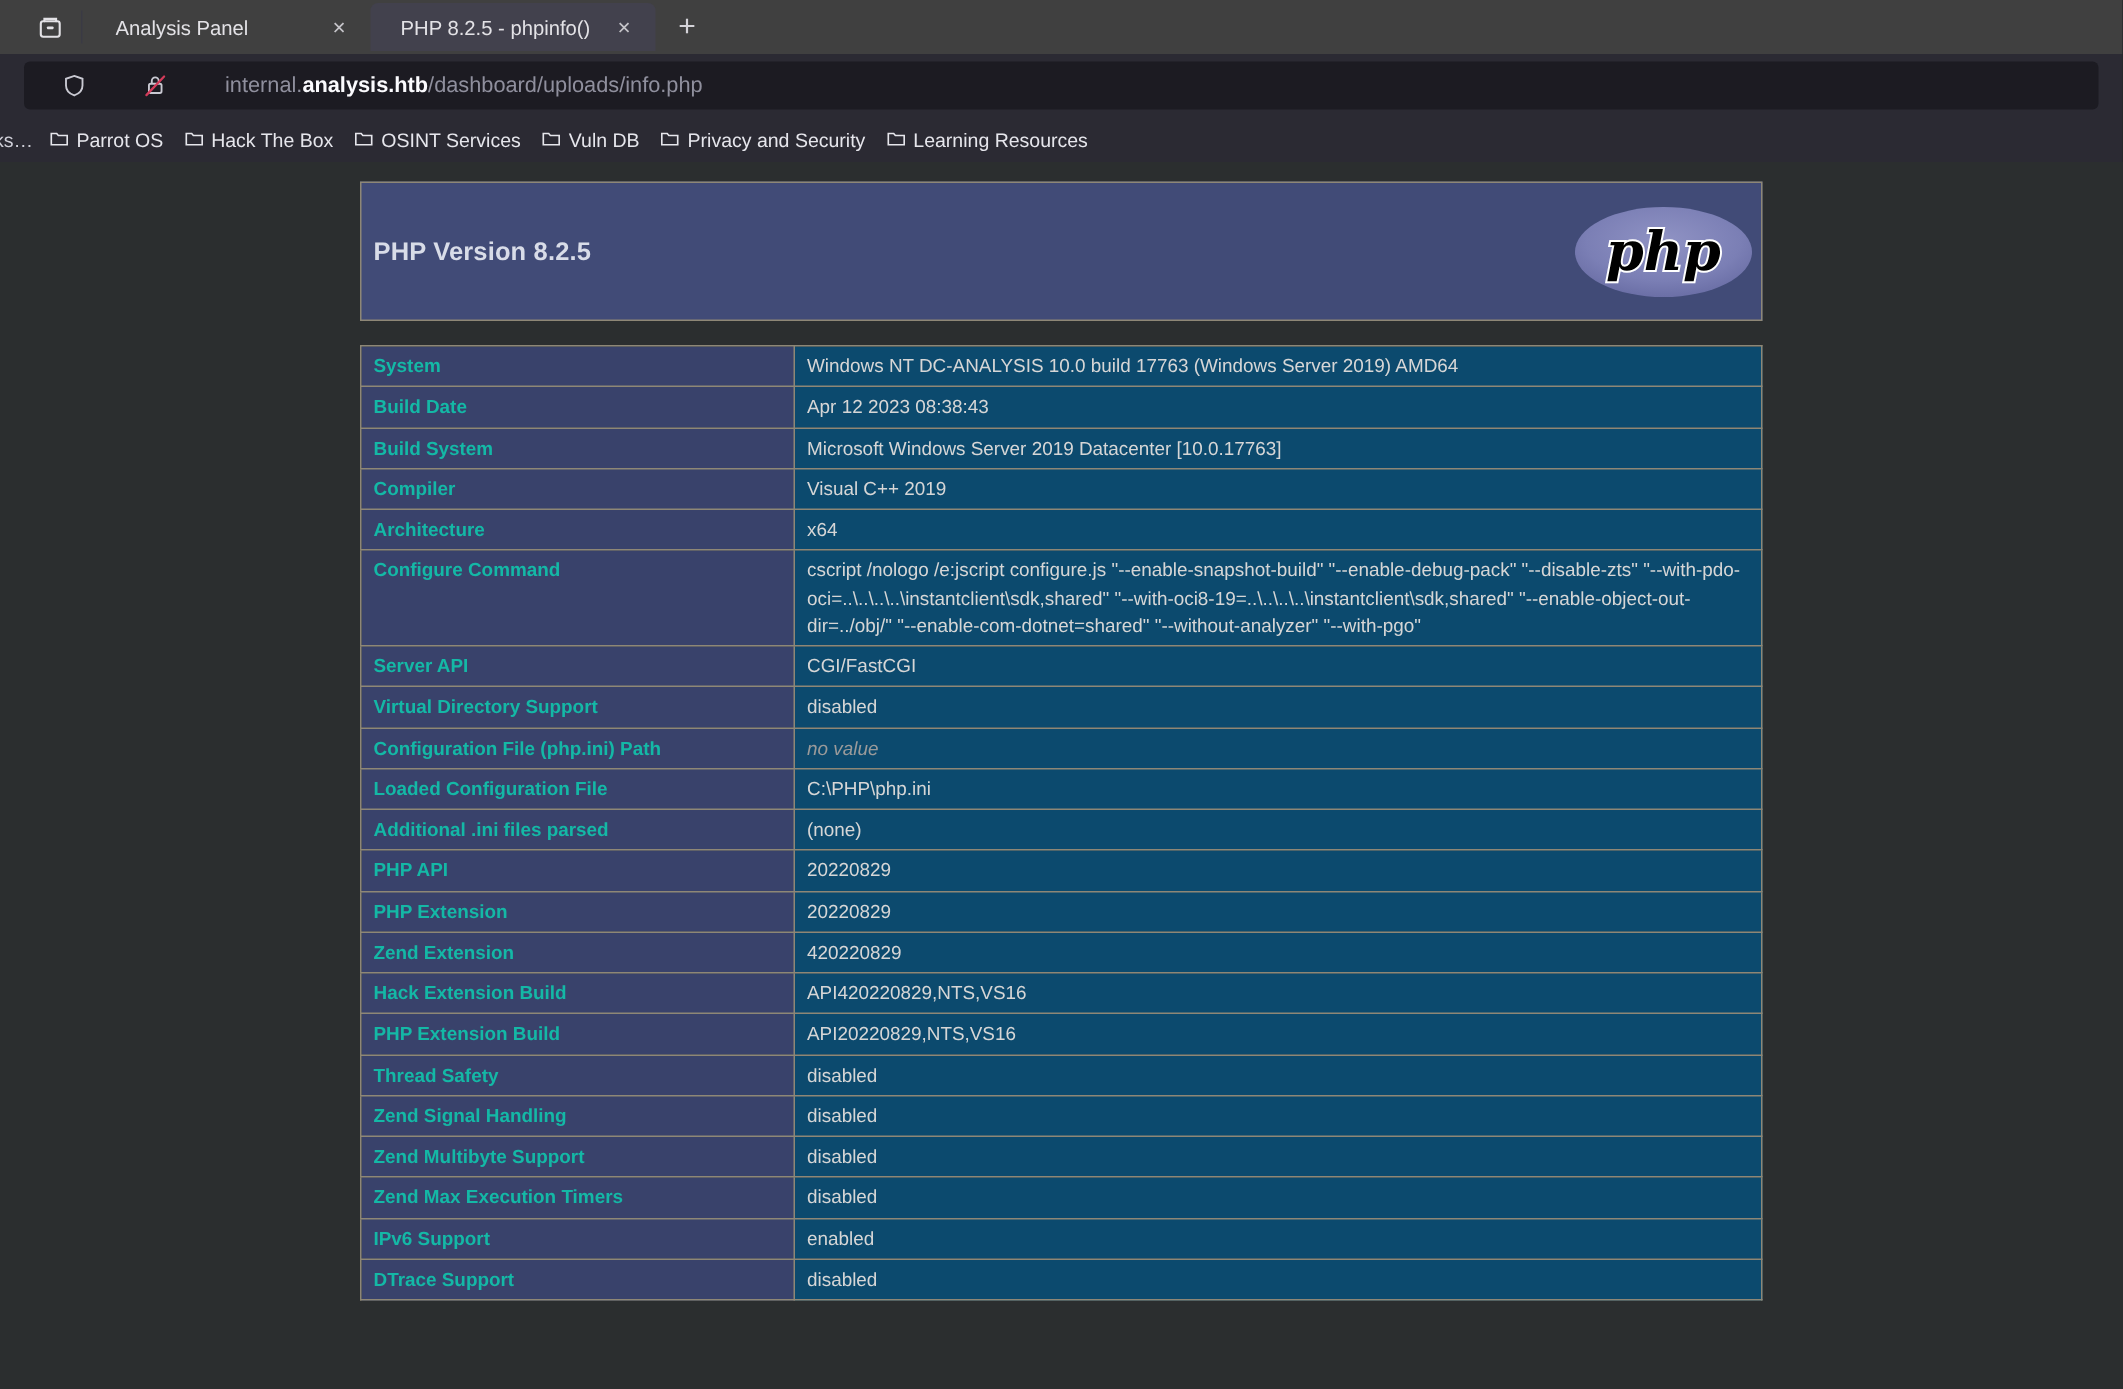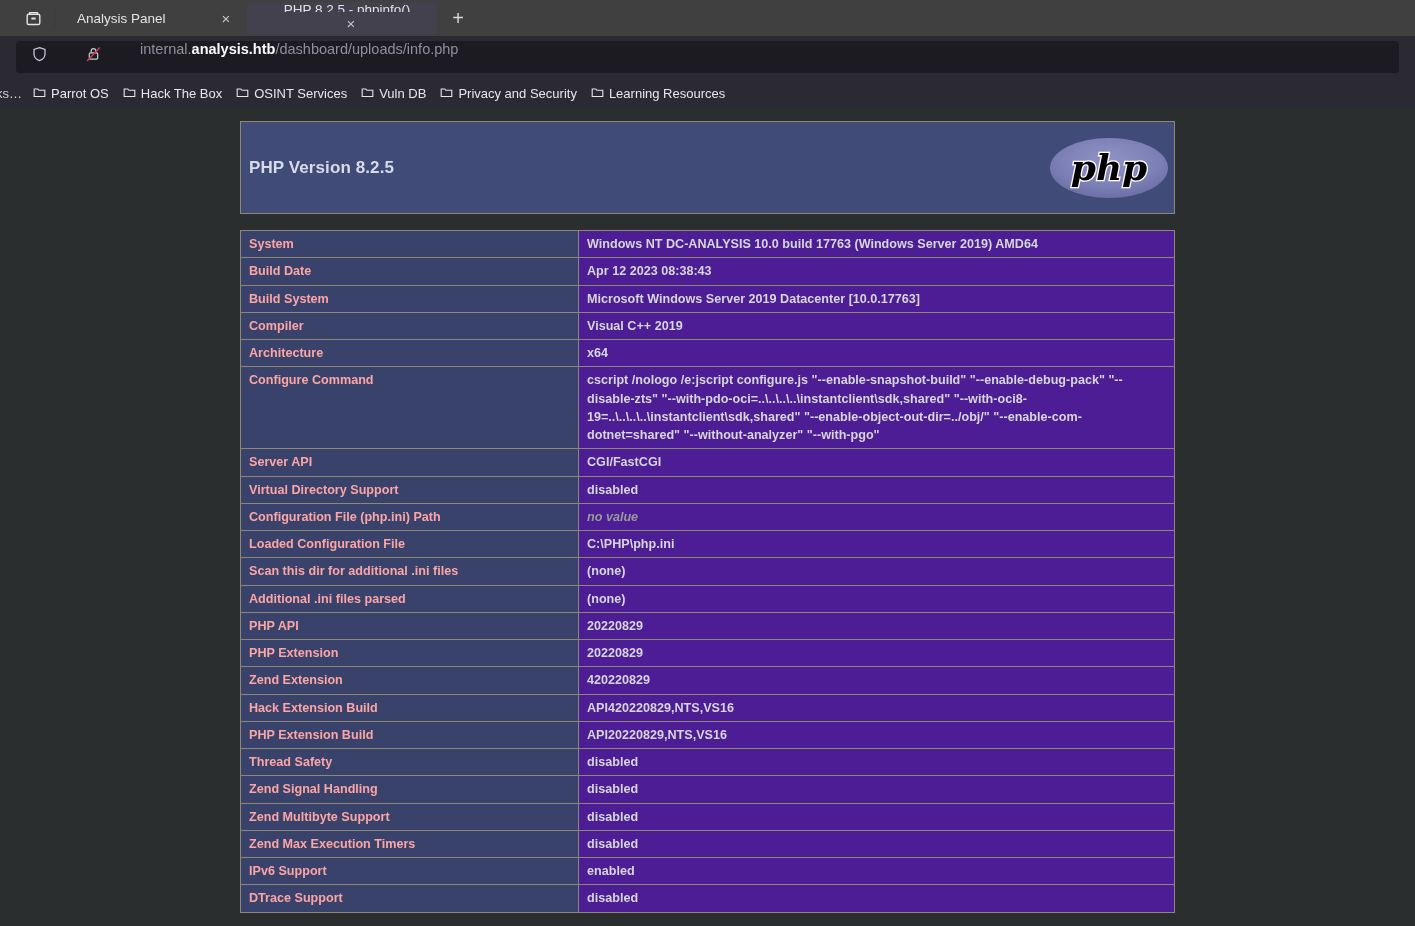--- a/index.html
+++ b/index.html
@@ -38,21 +38,21 @@
     height: 32px;
     display: flex;
     align-items: center;
     padding: 0 10px 0 20px;
     border-radius: 5px 5px 0 0;
     min-width: 190px;
     max-width: 230px;
     position: relative;
     margin-bottom: 2px;
   }
-  .tab.active { background: #42414d; flex-direction: column; }
+  .tab.active { background: #42414d; }
   .tab .tab-title {
     color: #e3e2e6;
     font-size: 13.5px;
     white-space: nowrap;
     overflow: hidden;
     text-overflow: ellipsis;
     flex: 1;
   }
   .tab .tab-close {
     width: 22px; height: 22px;
@@ -81,22 +81,22 @@
     align-items: center;
     background: #2b2a33;
     padding: 0 8px;
   }
   .urlbar {
     flex: 1;
     height: 32px;
     background: #1c1b22;
     border-radius: 4px;
     display: flex;
-    align-items: flex-start;
-    padding: 0 10px;
+    align-items: center;
+    padding: 0 20px;
     margin-left: 8px;
     margin-right: 8px;
     gap: 28px;
   }
   .urlbar .icon-box {
     width: 26px; height: 26px;
     display: flex; align-items: center; justify-content: center;
     flex: 0 0 26px;
   }
   .url-text {
@@ -183,30 +183,30 @@
     table-layout: fixed;
   }
   table.infotable td {
     border: 1px solid #8e8776;
     padding: 4px 8px;
     vertical-align: top;
     font-size: 12.6px;
     line-height: 1.45;
   }
   td.key {
-    width: 338px;
+    width: 289px;
     background: #39426b;
-    color: #fca5a5;
+    color: #14b8a6;
     font-weight: bold;
     height: 26px;
   }
   td.val {
-    background: #4c1d95;
+    background: #0c4a6e;
     color: #d6d6d6;
-    font-weight: bold;
+    font-weight: normal;
     word-break: break-word;
   }
   td.val.novalue {
     font-style: italic;
     color: #9a9a9a;
   }
 </style>
 </head>
 <body>
 
@@ -368,24 +368,20 @@
         </tr>
         <tr>
           <td class="key">Configuration File (php.ini) Path</td>
           <td class="val novalue">no value</td>
         </tr>
         <tr>
           <td class="key">Loaded Configuration File</td>
           <td class="val">C:\PHP\php.ini</td>
         </tr>
         <tr>
-          <td class="key">Scan this dir for additional .ini files</td>
-          <td class="val">(none)</td>
-        </tr>
-        <tr>
           <td class="key">Additional .ini files parsed</td>
           <td class="val">(none)</td>
         </tr>
         <tr>
           <td class="key">PHP API</td>
           <td class="val">20220829</td>
         </tr>
         <tr>
           <td class="key">PHP Extension</td>
           <td class="val">20220829</td>

